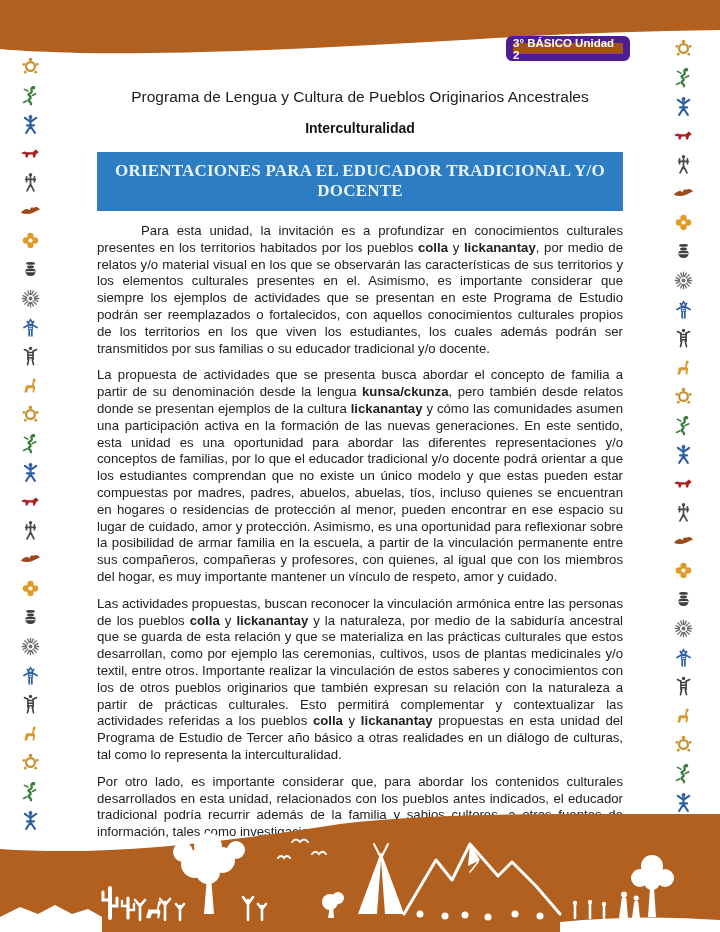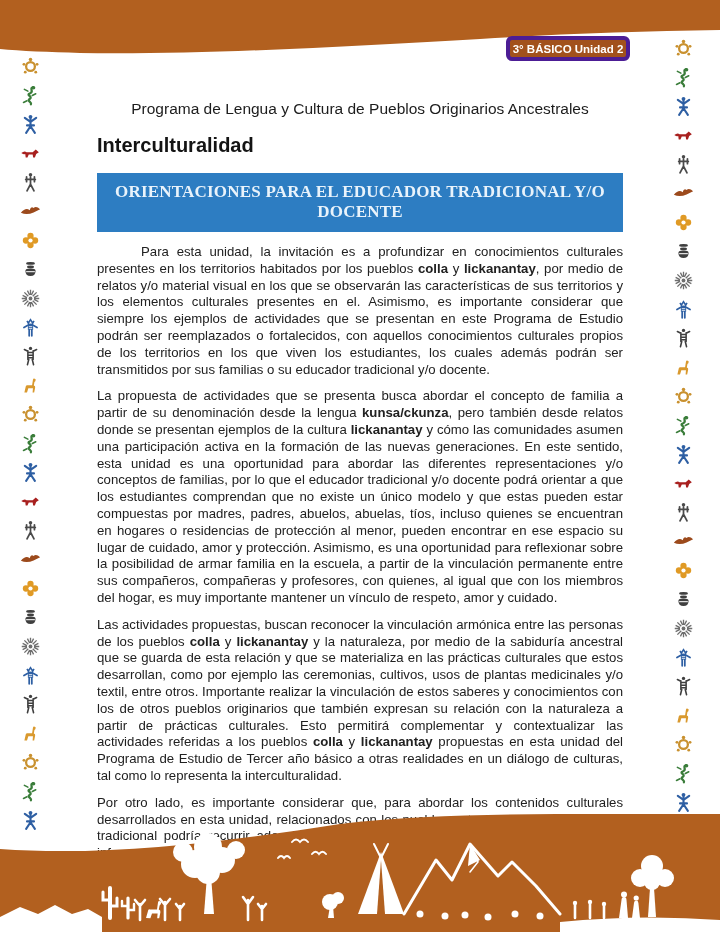--- a/index.html
+++ b/index.html
@@ -9,32 +9,32 @@
     font-family:"Liberation Sans", sans-serif;
     --header-orange:#b2601f; --badge-orange:#a2511c; --banner-blue:#2d7dc2;
     --banner-text:#e9f3fb; --text-color:#212121;
   }
   .hdr-svg, .ftr-svg { position:absolute; left:0; display:block; }
   .hdr-svg { top:0; }
   .ftr-svg { bottom:0; }
   .orange-fill { fill:var(--header-orange); }
   .badge {
     position:absolute; left:506px; top:36px; width:124px; height:25px;
-    background:var(--badge-orange); border:4px solid #4c1d95; border-radius:6px;
+    background:var(--badge-orange); border:7px solid #4c1d95; border-radius:6px;
     color:#fff; font-size:11.5px; font-weight:bold;
     display:flex; align-items:center; justify-content:center; box-sizing:border-box;
   }
   .icon-col { position:absolute; display:flex; flex-direction:column; gap:8px; align-items:center; width:24px; }
   .icon-col.left { left:18px; top:56px; }
   .icon-col.right { left:671px; top:38px; }
   .glyph { width:21px; height:21px; line-height:0; }
   .glyph svg { width:21px; height:21px; }
   .content { position:absolute; left:97px; top:84px; width:526px; }
-  .doc-title { text-align:center; font-size:15.5px; color:#1c1c1c; margin:16px; font-weight:normal; }
-  .doc-subtitle { font-size:20px; color:#141414; font-weight:bold; margin:14px 0 4px; }
+  .doc-title { text-align:center; font-size:15.5px; color:#1c1c1c; margin:4px; font-weight:normal; }
+  .doc-subtitle { text-align:center; font-size:14px; color:#141414; font-weight:bold; margin:14px 0 4px; }
   .banner {
     margin-top:16px; background:var(--banner-blue); color:var(--banner-text);
     font-family:"Liberation Serif", serif; font-weight:bold; font-size:17px;
     text-align:center; padding:9px 12px 10px; letter-spacing:0.2px;
   }
   .body-text { margin-top:12px; }
   .para {
     font-size:13.2px; line-height:16.8px; text-align:justify;
     color:var(--text-color); margin:0 0 10px;
   }

